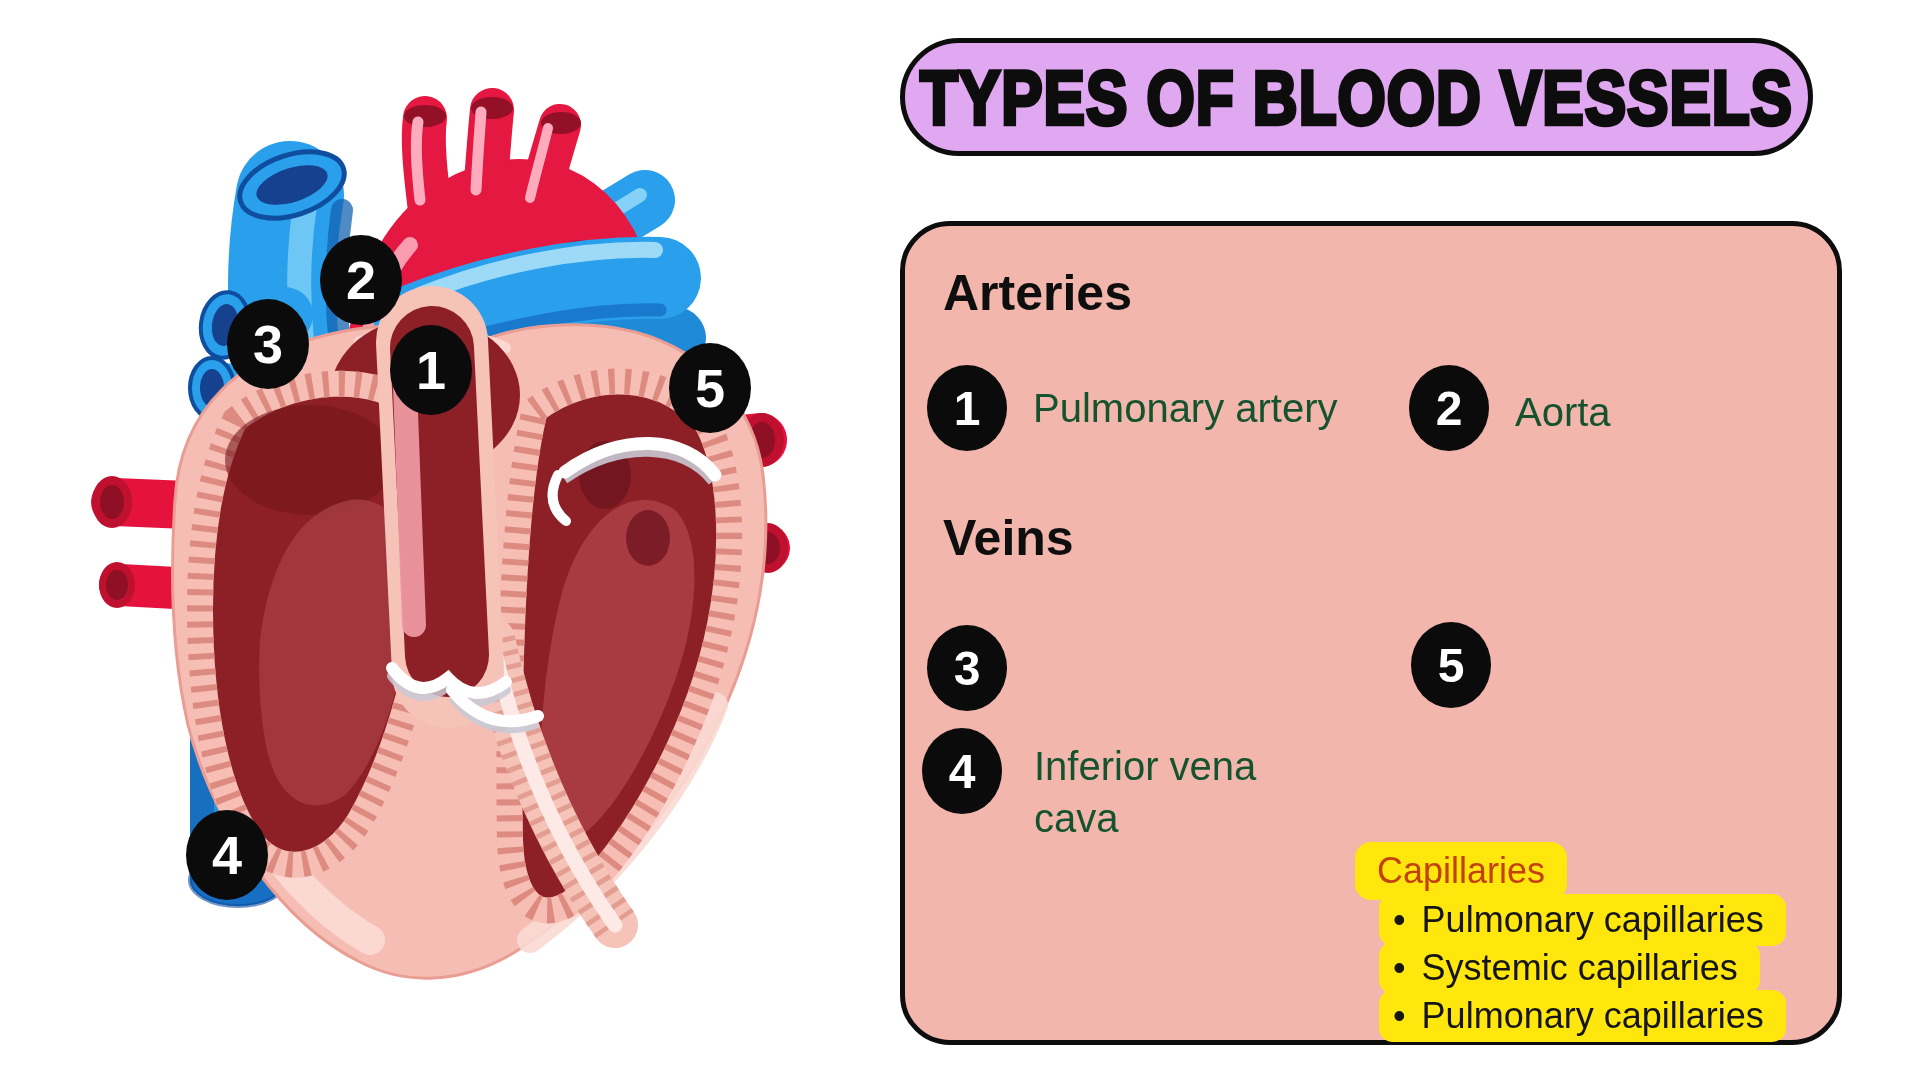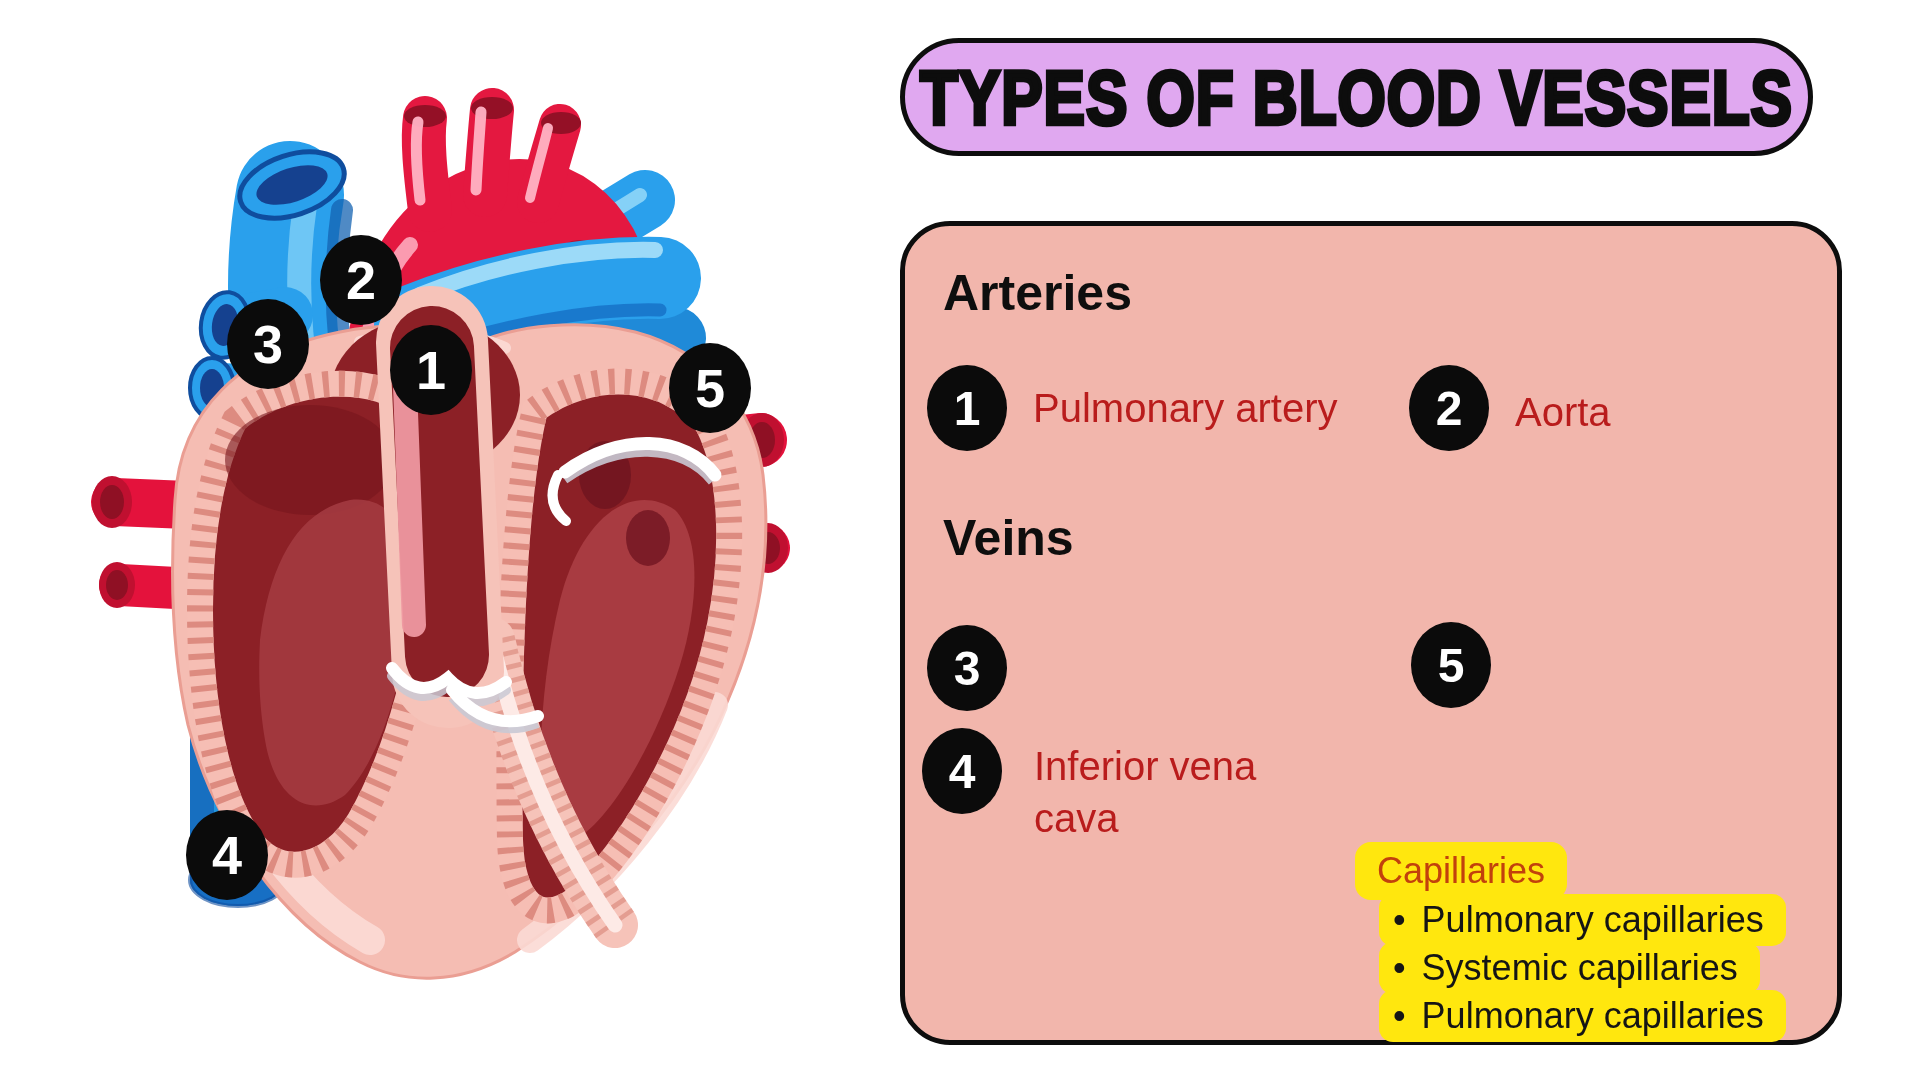--- a/index.html
+++ b/index.html
@@ -37,21 +37,21 @@
     background:#f2b6ac;border:5px solid #0d0d0d;border-radius:50px;margin-top:8px;
   }
   .sec-heading{position:absolute;font-size:50px;font-weight:700;color:#0e0e0e;}
   #h-arteries{left:38px;top:38px;}
   #h-veins{left:38px;top:283px;}
   .pbadge{
     position:absolute;width:80px;height:86px;border-radius:50%;
     background:#0b0b0b;color:#ffffff;display:flex;align-items:center;justify-content:center;
     font-size:48px;font-weight:700;
   }
-  .plabel{position:absolute;font-size:40px;line-height:52px;color:#b91c1c;}
+  .plabel{position:absolute;font-size:40px;line-height:52px;color:#14532d;}
   #pb1{left:22px;top:139px;}   #lb1{left:128px;top:160px;white-space:nowrap;line-height:44px;}
   #pb2{left:504px;top:139px;}  #lb2{left:610px;top:164px;white-space:nowrap;line-height:44px;}
   #pb3{left:22px;top:399px;}   #lb3{left:146px;top:412px;width:262px;}
   #pb5{left:506px;top:396px;}  #lb5{left:612px;top:417px;white-space:nowrap;line-height:44px;}
   #pb4{left:17px;top:502px;}   #lb4{left:129px;top:514px;width:262px;}
   
   .caps{position:absolute;left:450px;top:616px;}
   .cap-chip{
     display:table;background:#ffe70e;border-radius:16px;
     padding:8px 22px;font-size:36px;color:#c2410c;

